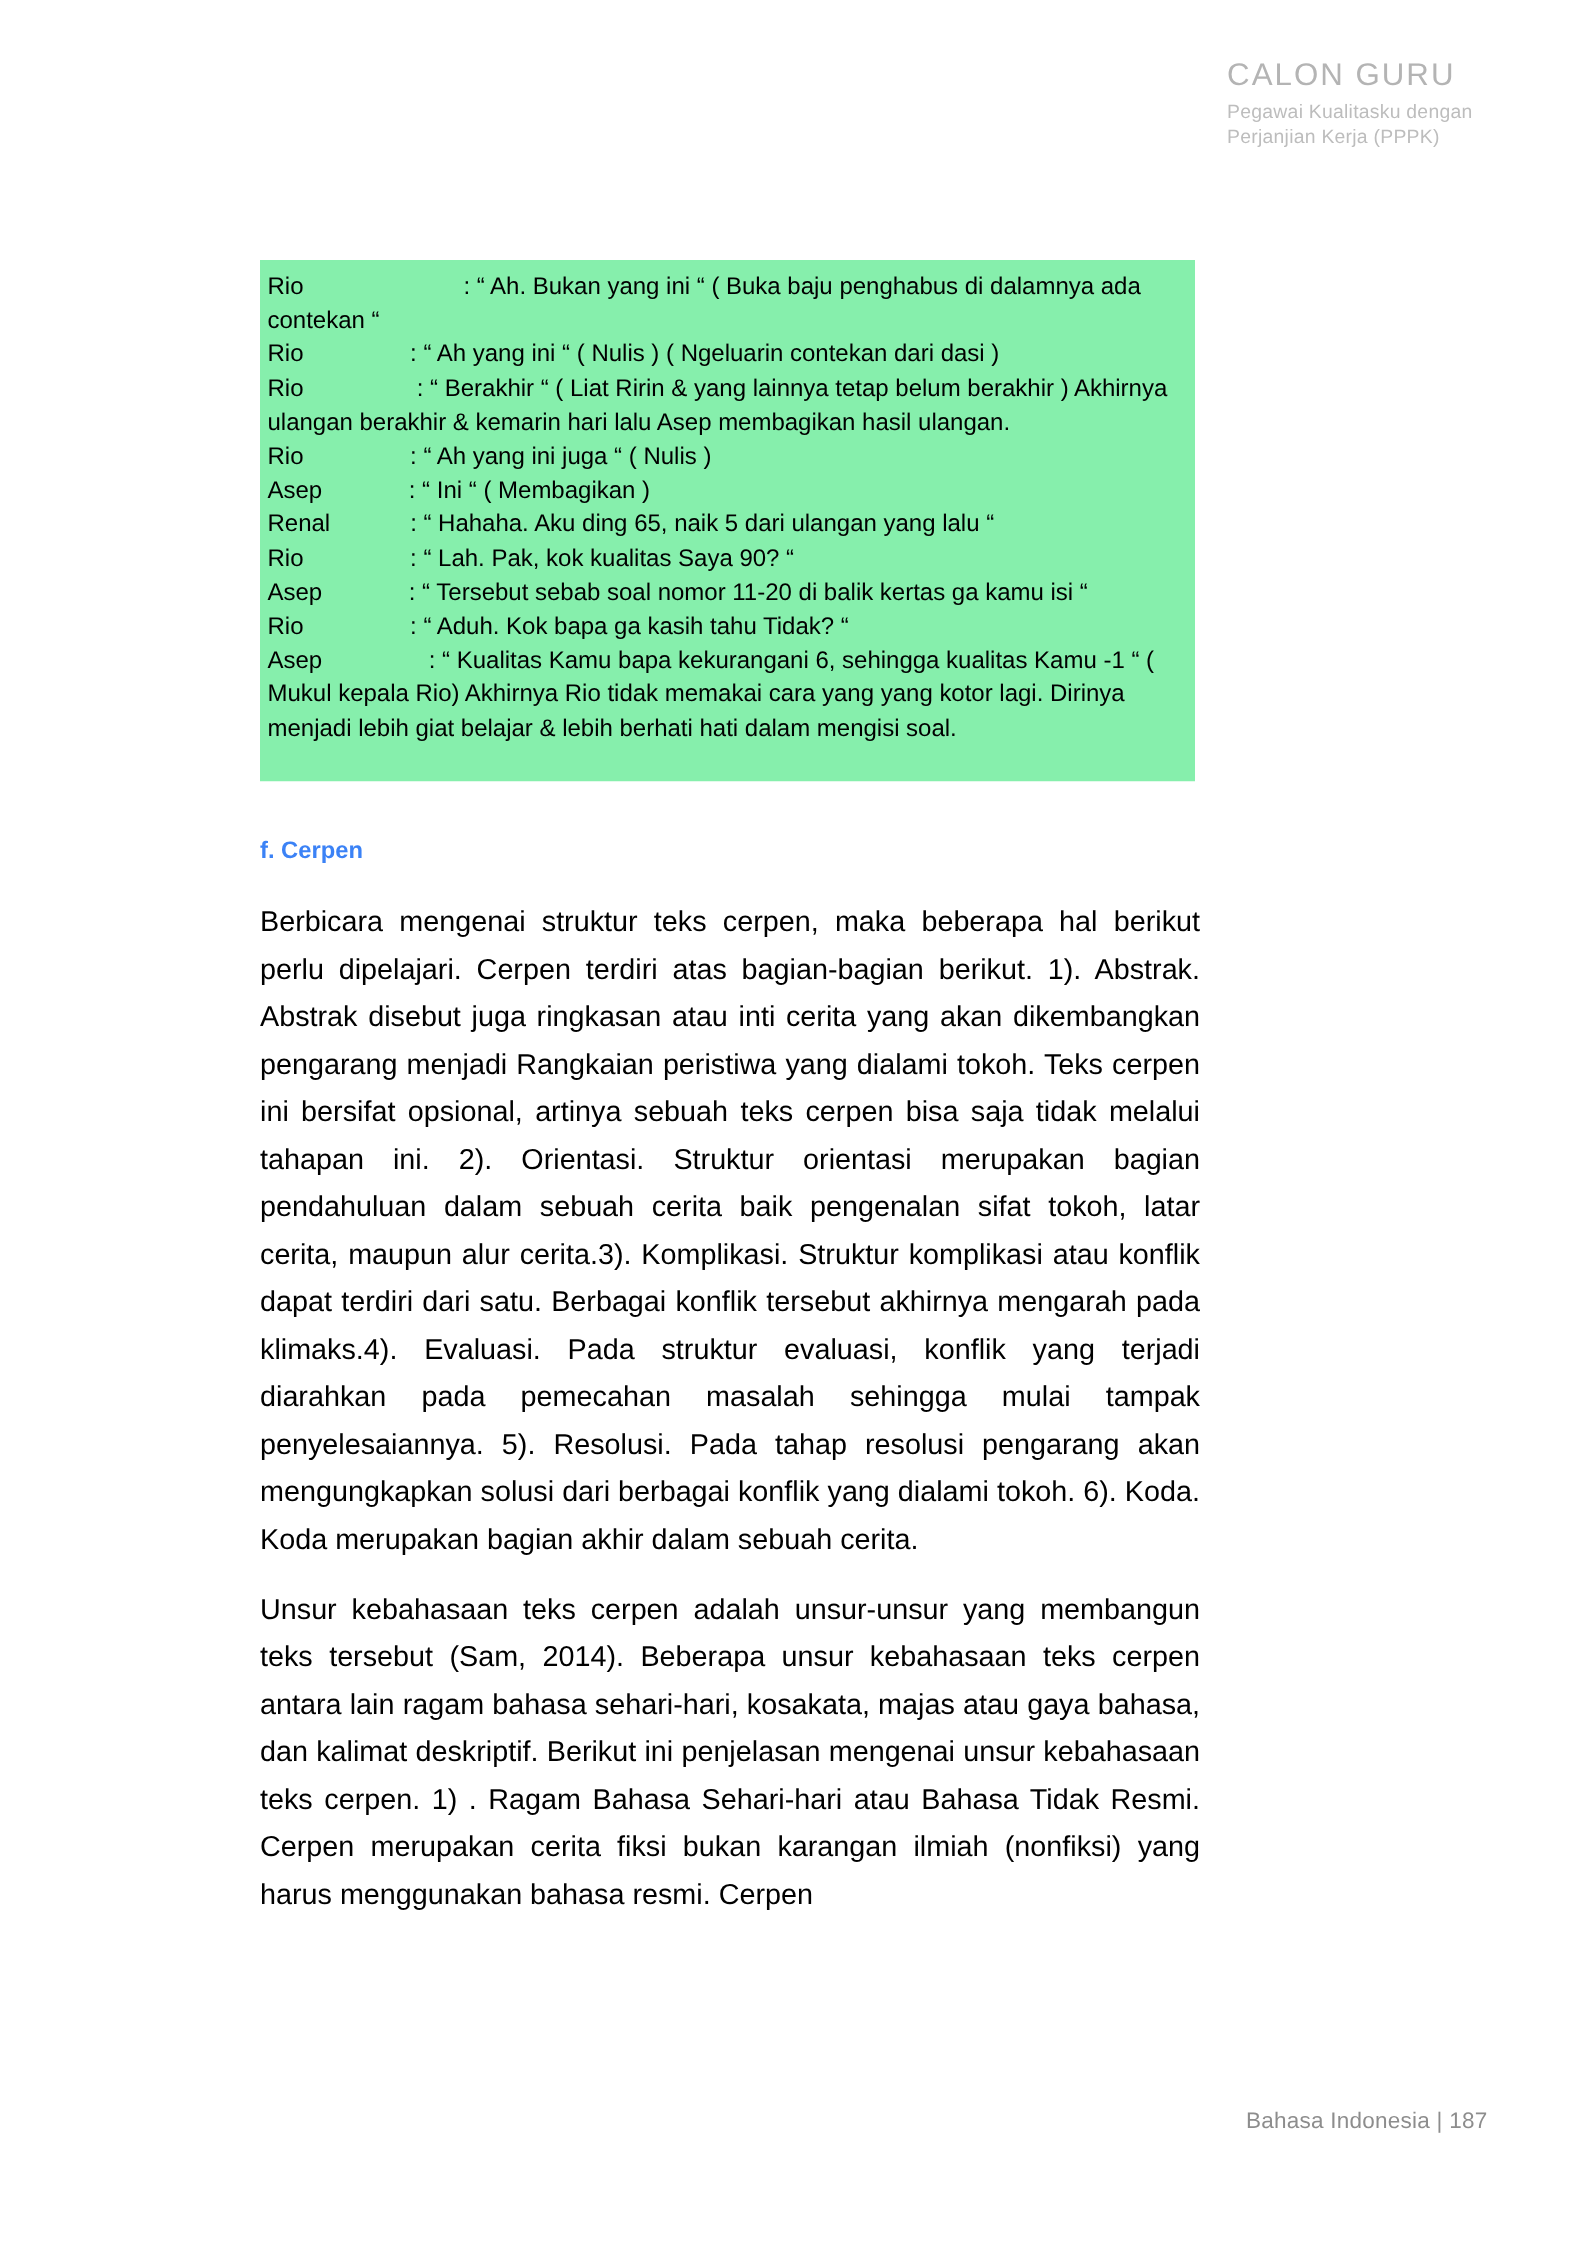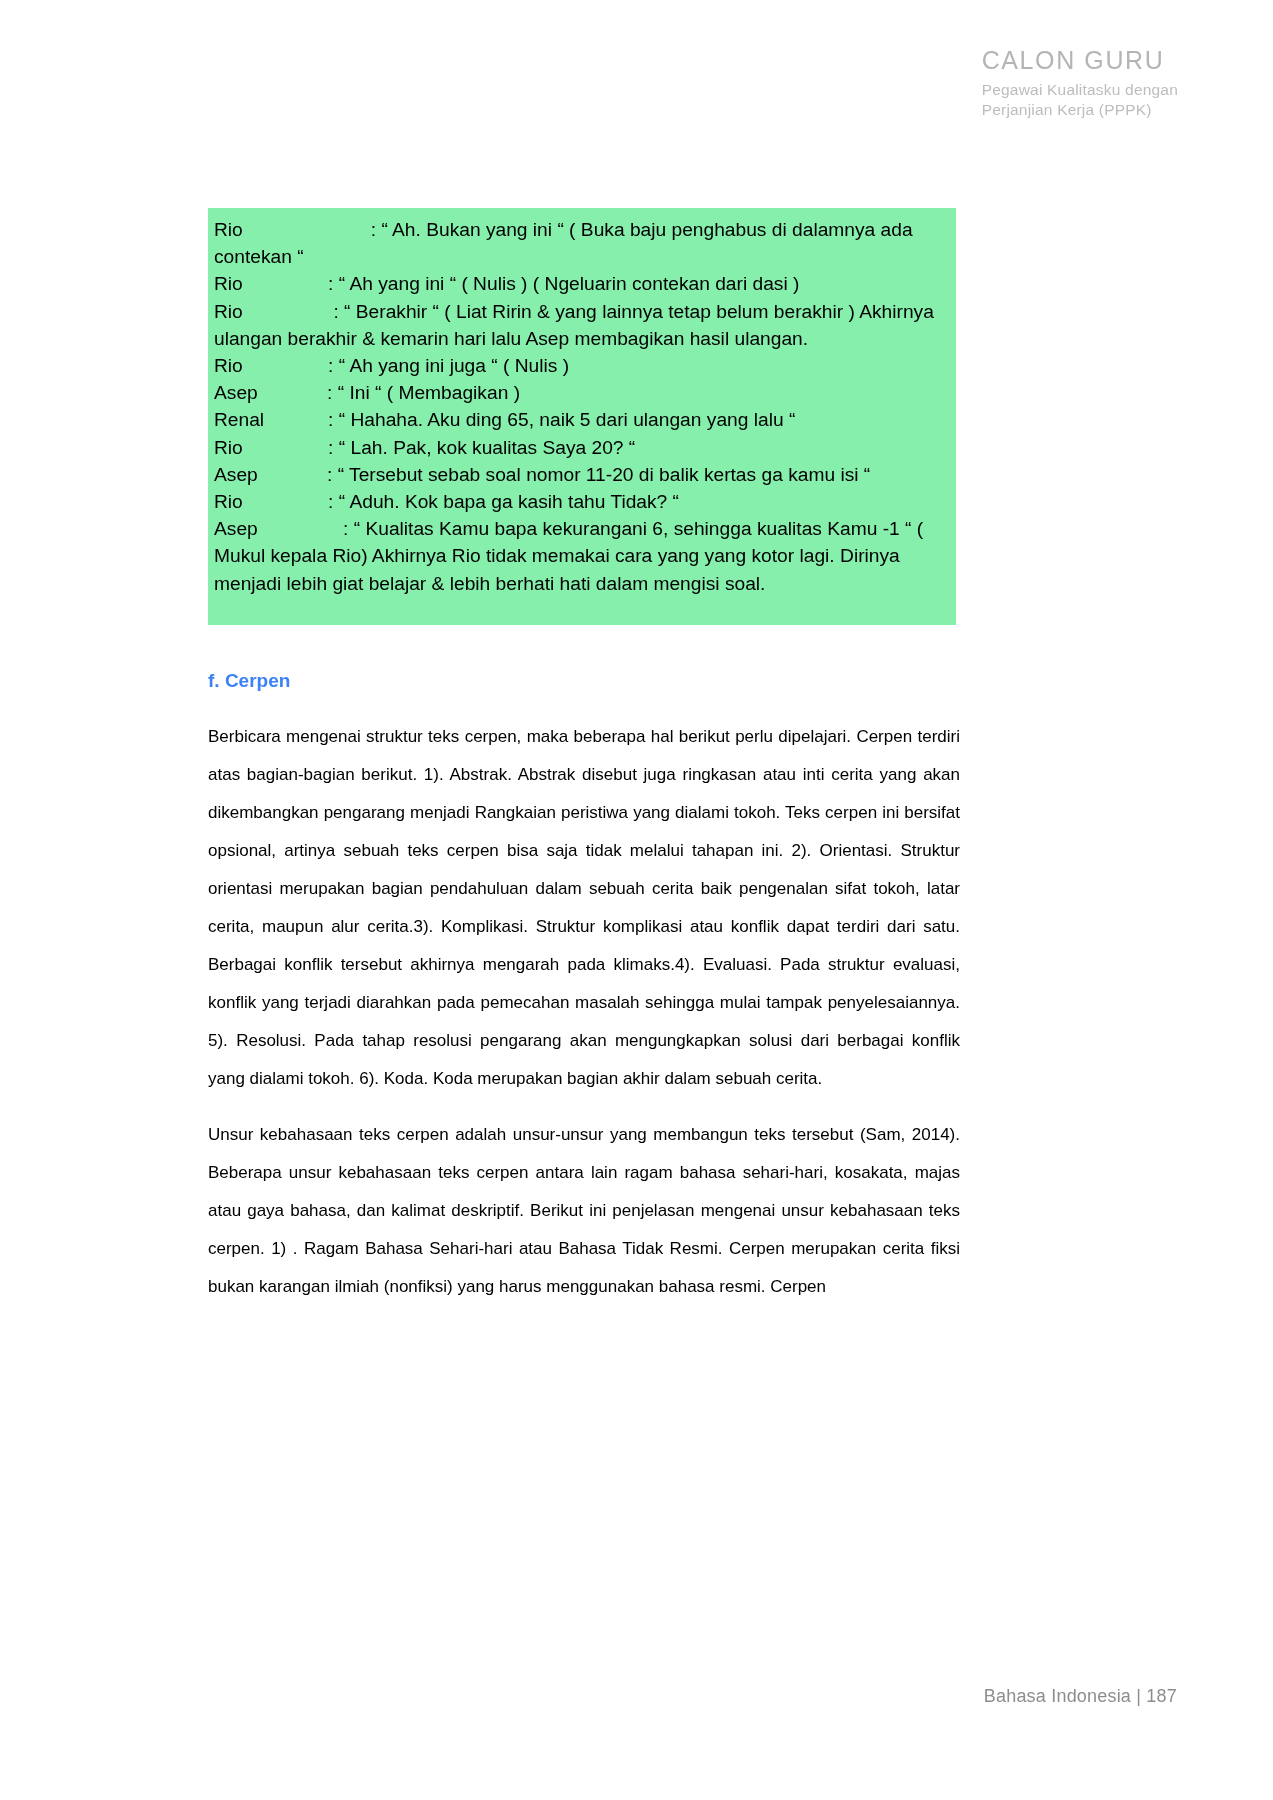--- a/index.html
+++ b/index.html
@@ -81,33 +81,33 @@
   }
 
   
   .body-wrap {
     position: absolute;
     left: 208px;
     top: 718px;
     width: 752px;
   }
   .para {
-    font-size: 17px;
+    font-size: 23px;
     line-height: 38px;
     text-align: justify;
     text-justify: inter-word;
     margin: 0 0 18px 0;
     color: #000;
   }
   .para:last-child { margin-bottom: 0; }
 
   
   .footer {
     position: absolute;
-    right: 96px;
+    right: 83px;
     bottom: 93px;
     font-size: 18px;
     color: #8d8d8d;
     letter-spacing: 0.2px;
     white-space: nowrap;
   }
 </style>
 </head>
 <body>
 
@@ -120,21 +120,21 @@
   </div>
 
   <div class="excerpt-box">
     <div class="excerpt-inner">
       <div class="dlg-line">Rio                        : “ Ah. Bukan yang ini “ ( Buka baju penghabus di dalamnya ada contekan “</div>
       <div class="dlg-line">Rio                : “ Ah yang ini “ ( Nulis ) ( Ngeluarin contekan dari dasi )</div>
       <div class="dlg-line">Rio                 : “ Berakhir “ ( Liat Ririn &amp; yang lainnya tetap belum berakhir ) Akhirnya ulangan berakhir &amp; kemarin hari lalu Asep membagikan hasil ulangan.</div>
       <div class="dlg-line">Rio                : “ Ah yang ini juga “ ( Nulis )</div>
       <div class="dlg-line">Asep             : “ Ini “ ( Membagikan )</div>
       <div class="dlg-line">Renal            : “ Hahaha. Aku ding 65, naik 5 dari ulangan yang lalu “</div>
-      <div class="dlg-line">Rio                : “ Lah. Pak, kok kualitas Saya 20? “</div>
+      <div class="dlg-line">Rio                : “ Lah. Pak, kok kualitas Saya 90? “</div>
       <div class="dlg-line">Asep             : “ Tersebut sebab soal nomor 11-20 di balik kertas ga kamu isi “</div>
       <div class="dlg-line">Rio                : “ Aduh. Kok bapa ga kasih tahu Tidak? “</div>
       <div class="dlg-line">Asep                : “ Kualitas Kamu bapa kekurangani 6, sehingga kualitas Kamu -1 “ ( Mukul kepala Rio) Akhirnya Rio tidak memakai cara yang yang kotor lagi. Dirinya menjadi lebih giat belajar &amp; lebih berhati hati dalam mengisi soal.</div>
     </div>
   </div>
 
   <div class="section-heading">f. Cerpen</div>
 
   <div class="body-wrap">
     <p class="para">Berbicara mengenai struktur teks cerpen, maka beberapa hal berikut perlu dipelajari. Cerpen terdiri atas bagian-bagian berikut. 1). Abstrak. Abstrak disebut juga ringkasan atau inti cerita yang akan dikembangkan pengarang menjadi Rangkaian peristiwa yang dialami tokoh. Teks cerpen ini bersifat opsional, artinya sebuah teks cerpen bisa saja tidak melalui tahapan ini. 2).   Orientasi. Struktur orientasi merupakan bagian pendahuluan dalam sebuah cerita baik pengenalan sifat tokoh, latar cerita, maupun alur cerita.3).   Komplikasi. Struktur komplikasi atau konflik dapat terdiri dari satu. Berbagai konflik tersebut akhirnya mengarah pada klimaks.4).  Evaluasi. Pada struktur evaluasi, konflik yang terjadi diarahkan pada pemecahan masalah sehingga mulai tampak penyelesaiannya. 5). Resolusi. Pada tahap resolusi pengarang akan mengungkapkan solusi dari berbagai konflik yang dialami tokoh. 6).    Koda. Koda merupakan bagian akhir dalam sebuah cerita.</p>

